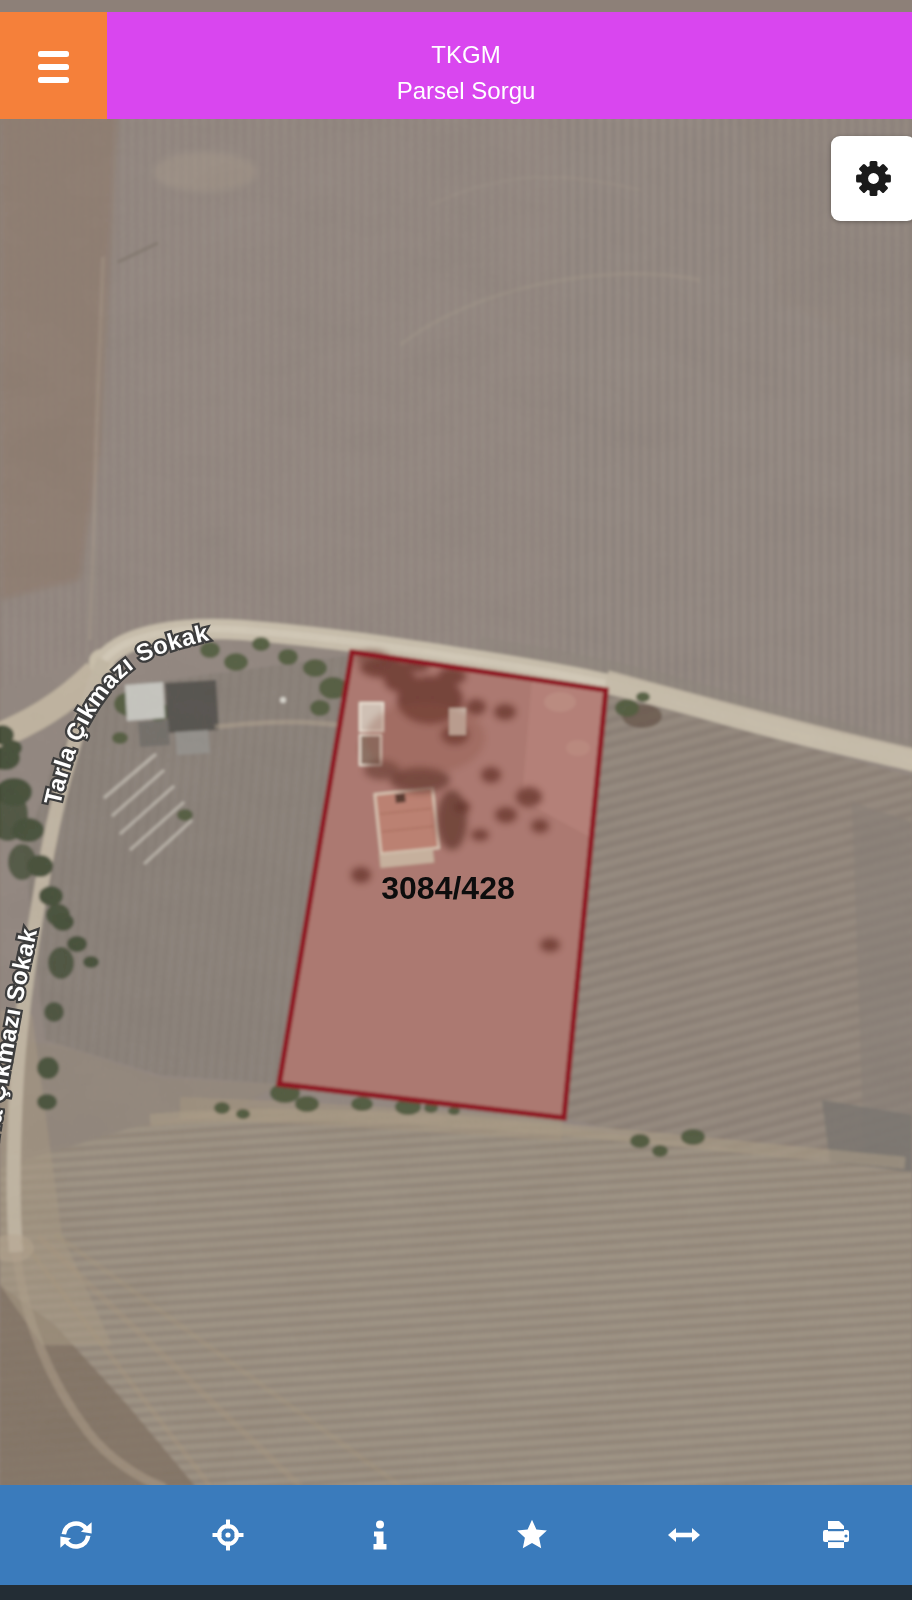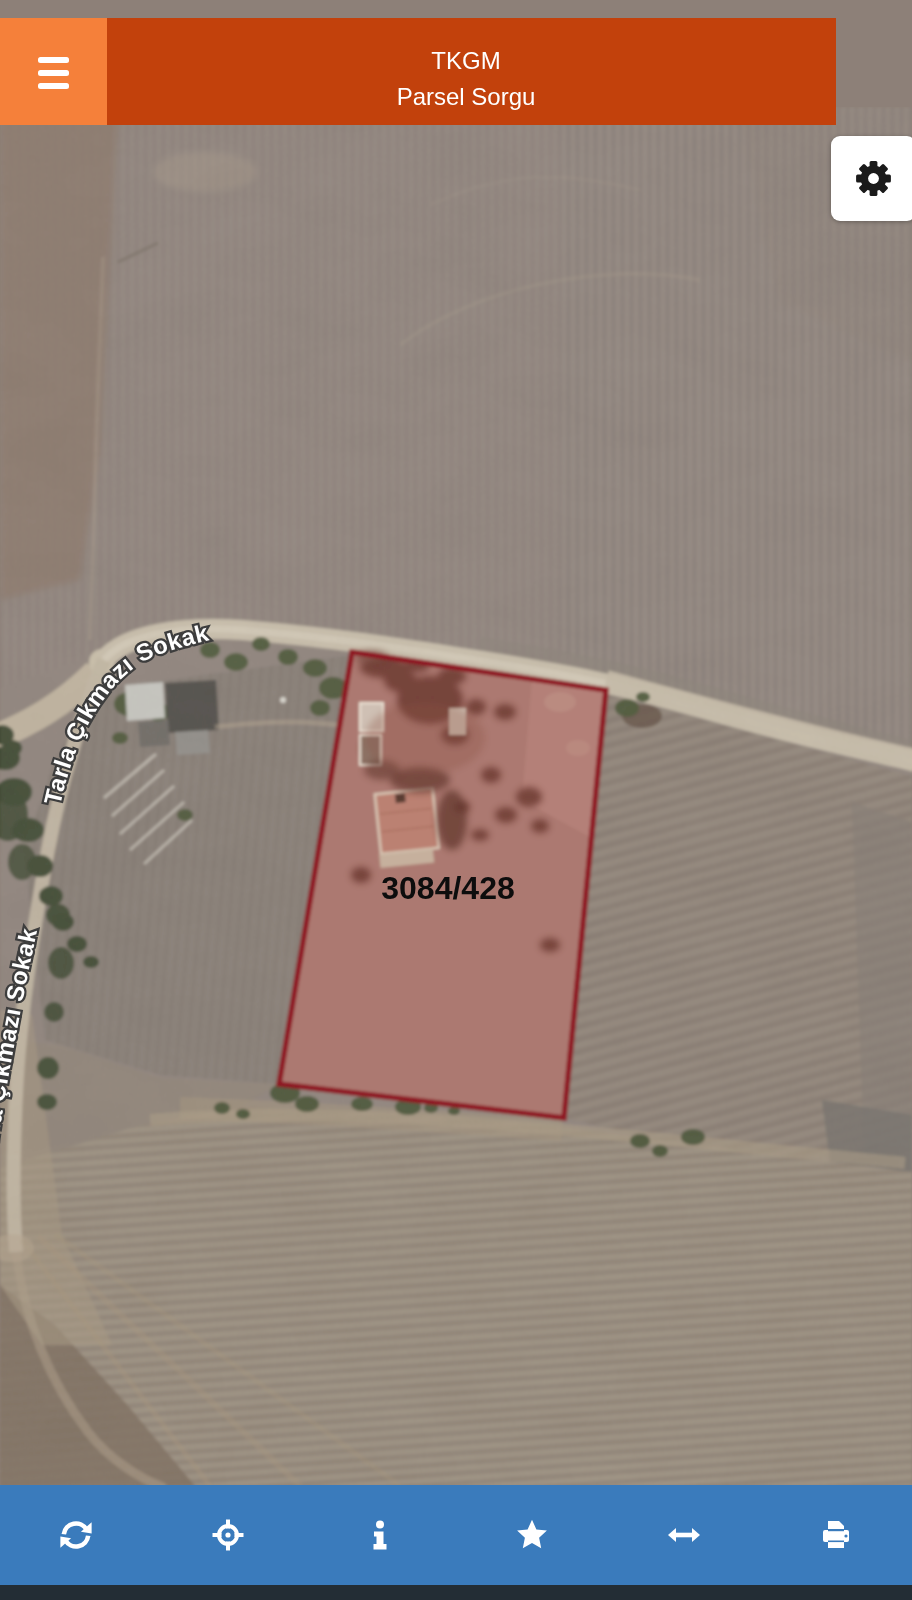--- a/index.html
+++ b/index.html
@@ -1,19 +1,19 @@
 <!DOCTYPE html>
 <html lang="tr"><head>
 <meta charset="utf-8">
 <title>TKGM Parsel Sorgu</title>
 <style>
 html,body{margin:0;padding:0;}
 body{width:912px;height:1600px;overflow:hidden;font-family:"Liberation Sans",sans-serif;background:#8d8078;}
 .app{position:relative;width:912px;height:1600px;}
-.header{position:absolute;left:0;top:18px;width:836px;height:107px;background:#c2410c;z-index:5;}
+.header{position:absolute;left:0;top:12px;width:912px;height:107px;background:#d946ef;z-index:5;}
 .menu{position:absolute;left:0;top:0;width:107px;height:107px;background:#f5803a;}
 .menu span{position:absolute;left:38px;width:31px;height:5.5px;border-radius:2.5px;background:#fff;}
 .title{position:absolute;left:0;top:0;width:932px;height:107px;color:#fff;text-align:center;font-size:24px;line-height:36px;padding-top:25px;box-sizing:border-box;}
 .gear{position:absolute;left:831px;top:136px;width:85px;height:85px;background:#fff;border-radius:9px;z-index:4;box-shadow:0 1px 4px rgba(0,0,0,.3);}
 .toolbar{position:absolute;left:0;top:1485px;width:912px;height:100px;background:#3a7bbc;z-index:5;display:flex;}
 .toolbar .cell{width:152px;height:100px;display:flex;align-items:center;justify-content:center;}
 .navstrip{position:absolute;left:0;top:1585px;width:912px;height:15px;background:#232d35;z-index:5;}
 .map{position:absolute;left:0;top:107px;z-index:1;}
 </style>
 </head>

